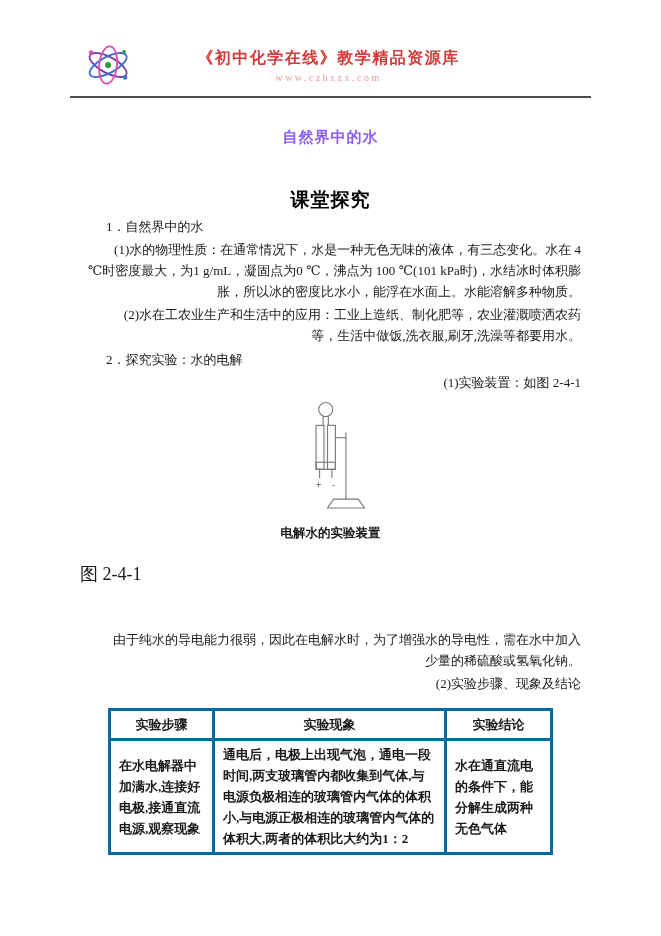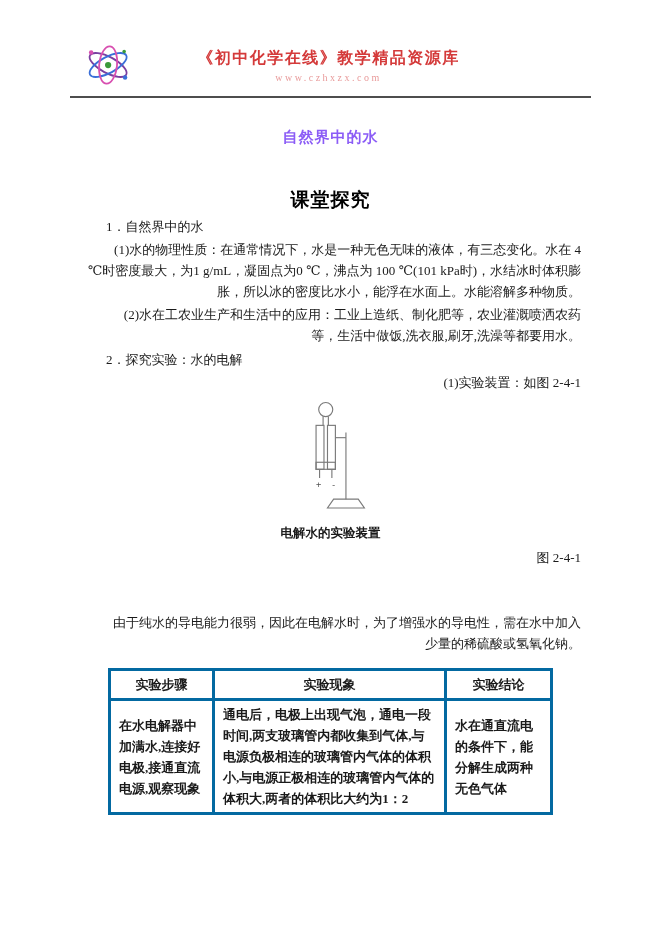--- a/index.html
+++ b/index.html
@@ -46,21 +46,21 @@
   }
   
   .content { margin:0 80px; font-size:13px; line-height:21px; color:#1a1a1a; }
   .sec-heading { font-weight:bold; font-size:13.5px; margin-top:28px; text-indent:1em; }
   .line-item { text-indent:2em; margin-top:3px; }
   .para { text-indent:2em; margin-top:2px;text-align:right; }
   .para-gap { margin-top:44px; }
   
   .figure { text-align:center; margin-top:6px; }
   .fig-caption { text-align:center; font-weight:bold; font-size:12.5px; margin-top:2px; }
-  .fig-num { text-align:right; font-size:13px; margin-top:3px; }
+  .fig-num { text-align:left; font-size:18px; margin-top:20px; }
   
   table.exp { border-collapse:collapse; margin:14px auto 0 auto; table-layout:fixed; }
   .exp th, .exp td {
     border:3px solid #0369a1;
     font-size:13px; font-weight:bold;
     padding:3px 8px; line-height:21px;
     vertical-align:middle;
   }
   .exp th { text-align:center; height:26px; }
   .exp td { text-align:left; }
@@ -124,20 +124,21 @@
 
         <line class="apparatus-line" x1="55" y1="44" x2="67" y2="44"></line>
         <line class="apparatus-line" x1="67" y1="38" x2="67" y2="114"></line>
         <polygon class="apparatus-line" points="46,124 88,124 81,114 53,114"></polygon>
       </svg>
       <div class="fig-caption">电解水的实验装置</div>
       <div class="fig-num">图 2-4-1</div>
     </div>
 
     <p class="para para-gap">由于纯水的导电能力很弱，因此在电解水时，为了增强水的导电性，需在水中加入少量的稀硫酸或氢氧化钠。</p>
+    <p class="para">(2)实验步骤、现象及结论</p>
 
     <table class="exp">
       <colgroup>
         <col class="col-steps">
         <col class="col-obs">
         <col class="col-concl">
       </colgroup>
       <thead>
         <tr>
           <th>实验步骤</th>

